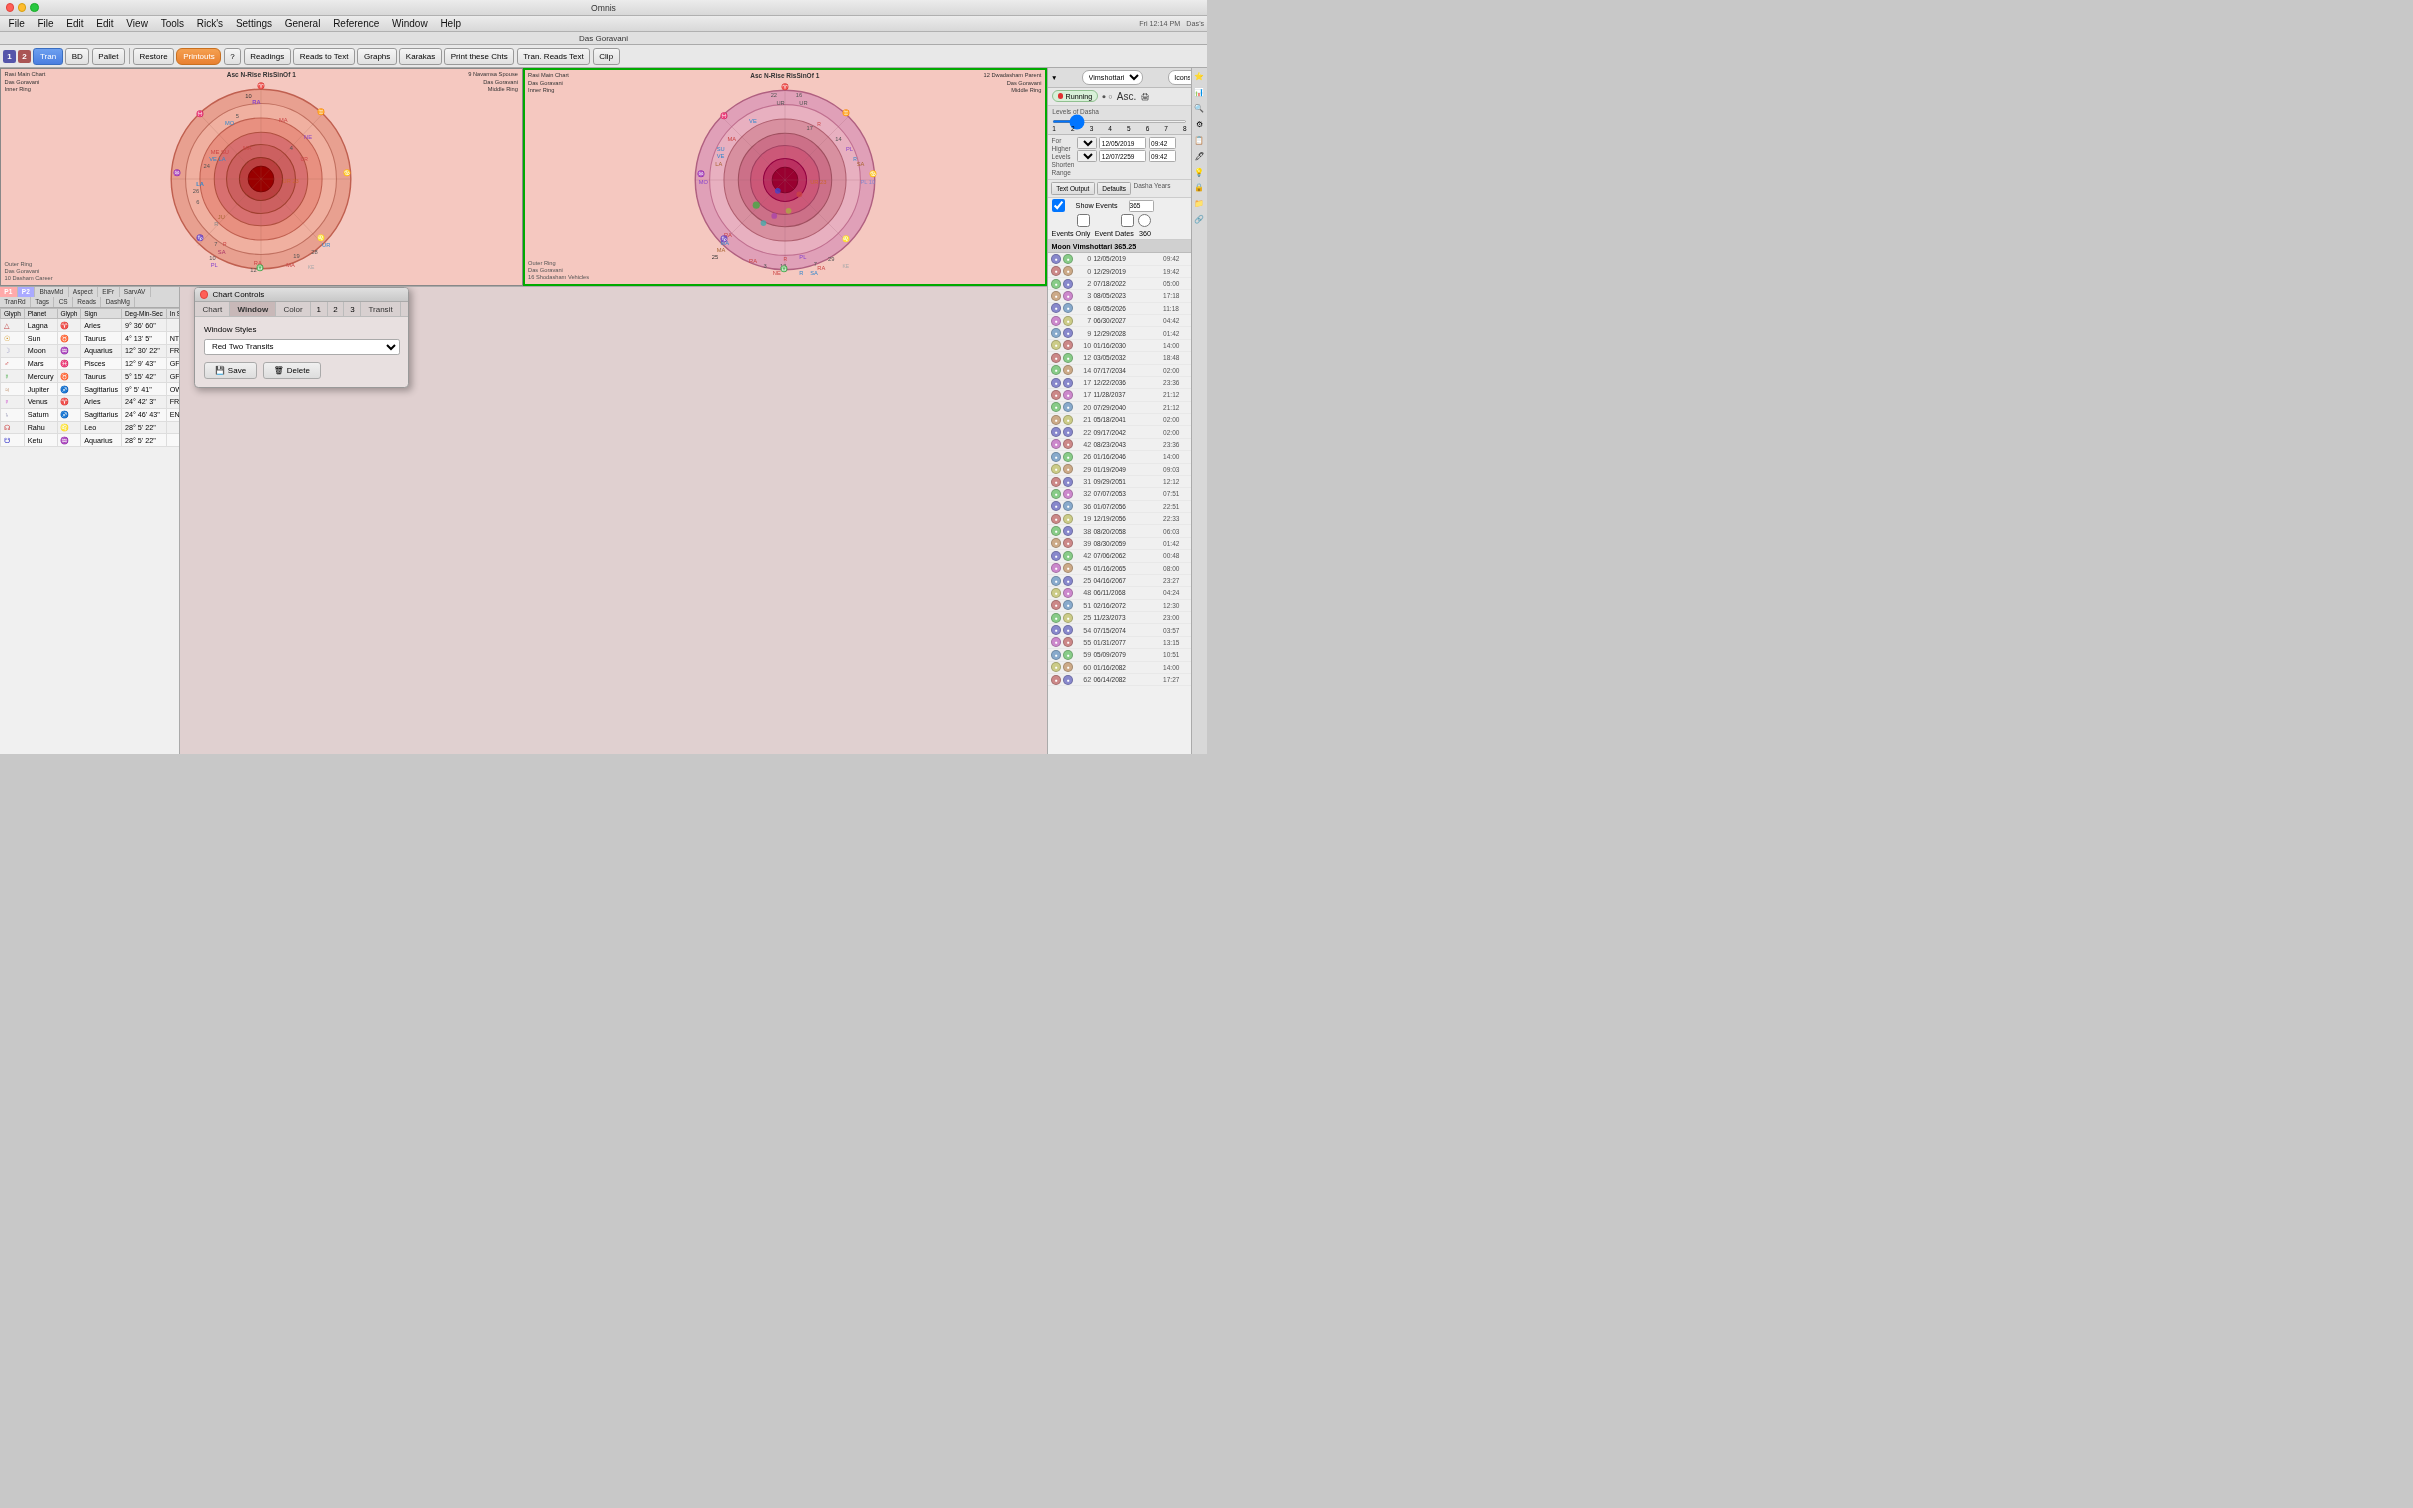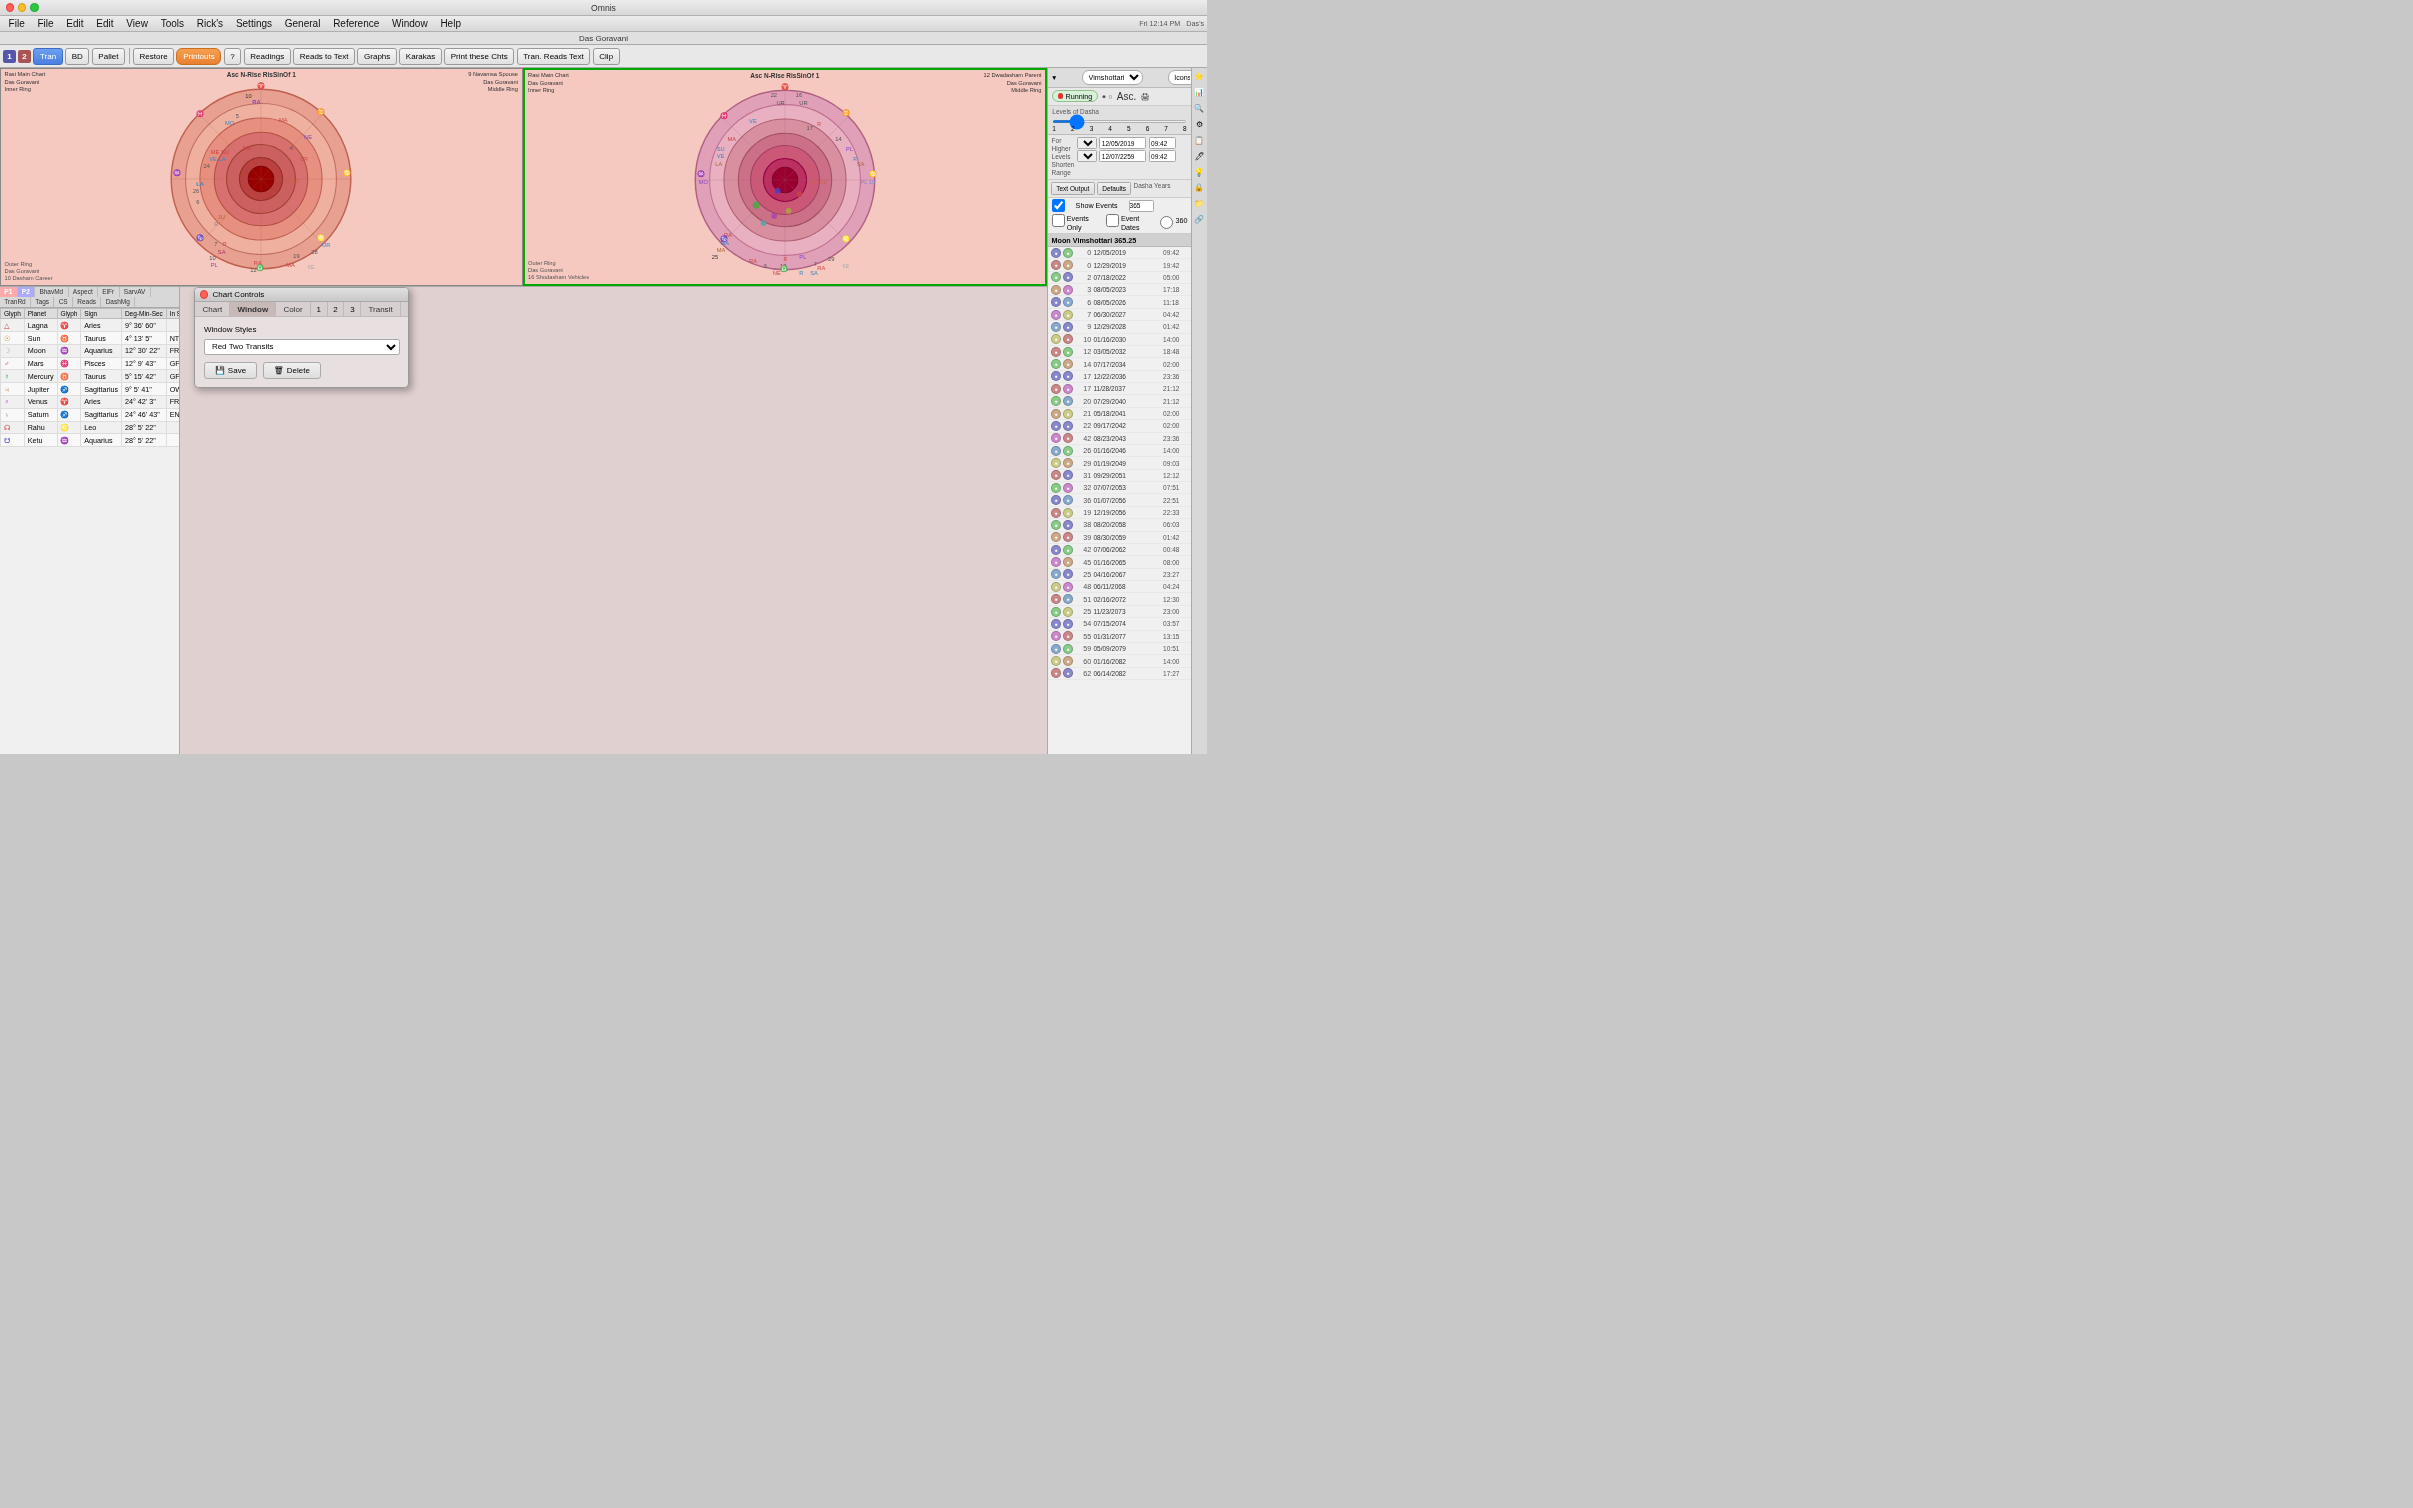--- a/index.html
+++ b/index.html
@@ -482,23 +482,24 @@
     .dasha-buttons {
       display: flex;
       gap: 2.2px;
       padding: 2.2px 2.9px;
       background: #e8e8e8;
       border-bottom: 0.7px solid #ccc;
     }
 
     .checkbox-label {
       display: flex;
-      align-items: flex-start;
+      align-items: flex-end;
       gap: 2.2px;
       font-size: 7.2px;
+      flex-direction: column;
     }
   </style>
 </head>
 <body>
 
 <div class="title-bar">
   <div class="traffic-lights">
     <span class="traffic-light tl-red"></span>
     <span class="traffic-light tl-yellow"></span>
     <span class="traffic-light tl-green"></span>

